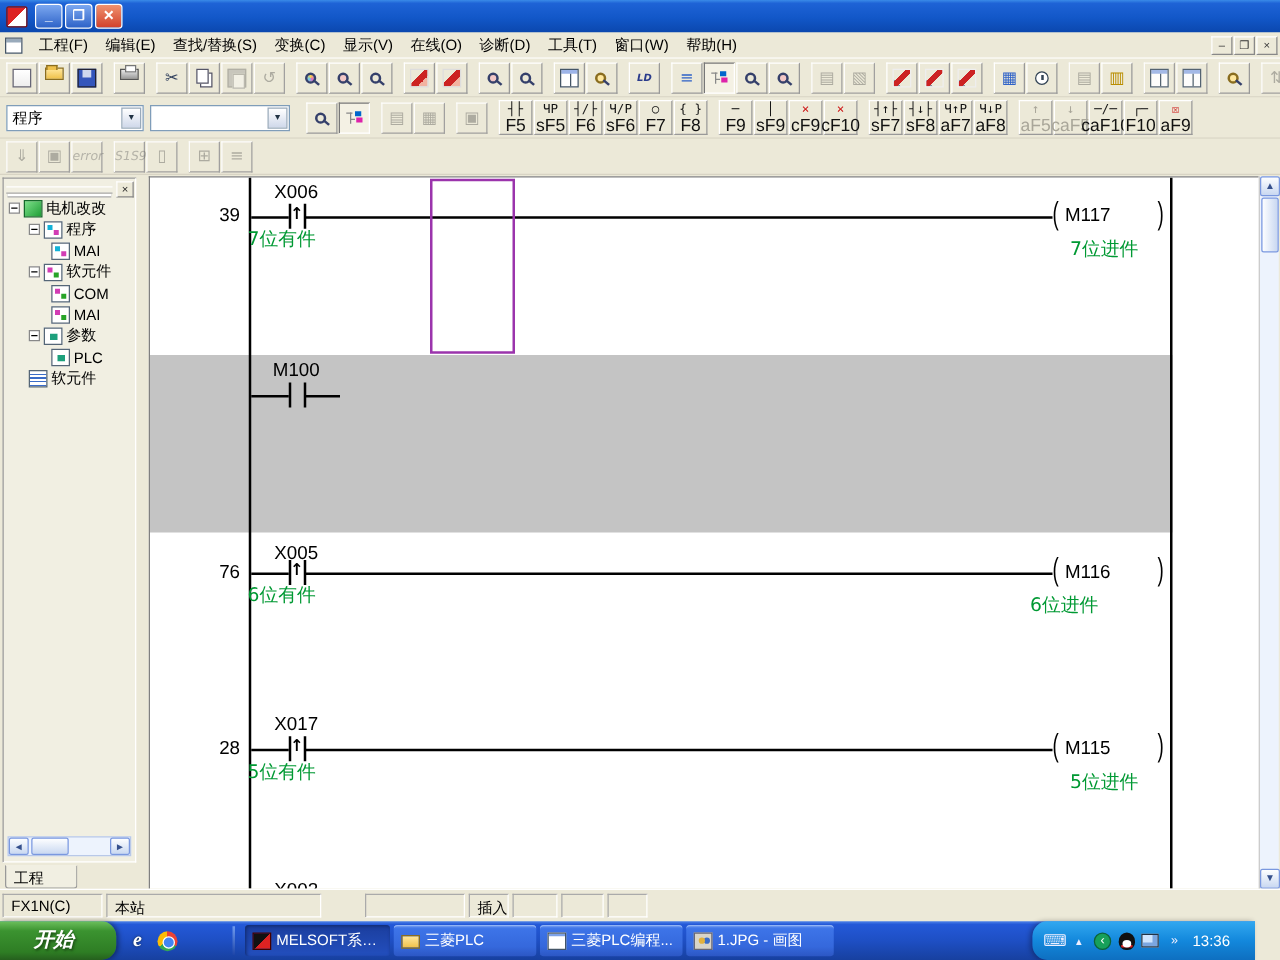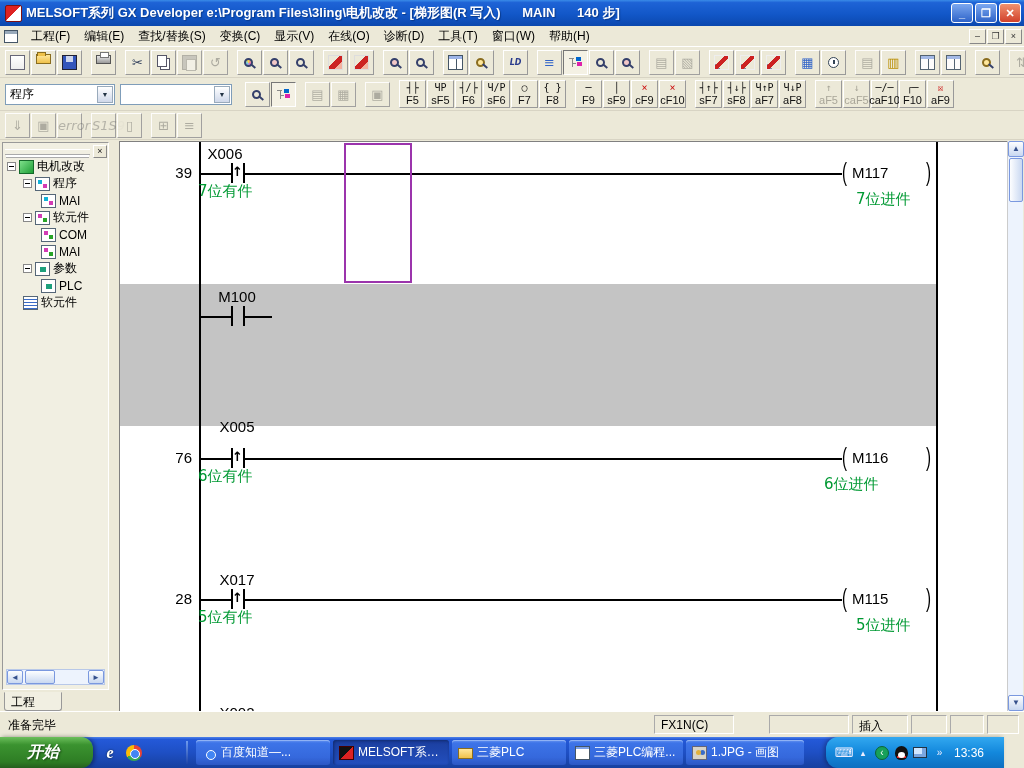--- a/index.html
+++ b/index.html
@@ -28,21 +28,21 @@
   .t1{top:47px;height:31px}
   .t2{top:78px;height:33px}
   .t3{top:111px;height:29px}
   .tb{width:25px;height:25px;flex:none;display:flex;align-items:center;justify-content:center;background:#ECE9D8;border:1px solid;border-color:#fff #999 #999 #fff;margin-right:1px;position:relative}
   .tb.pressed{border-color:#777 #fff #fff #777;background:#F4F1E4}
   .tb.dis{opacity:.9}
   .tb.dis .ic{opacity:.4;filter:grayscale(1)}
   .gap{margin-left:8px}
   .ic{font-size:13px;line-height:15px;color:#33425e;text-align:center;min-width:15px;min-height:15px;font-family:"DejaVu Sans",sans-serif}
   .ic.blue{color:#3063c8}
-  .ic.tiny{font-size:13px;line-height:15px;color:#555;letter-spacing:0}
+  .ic.tiny{font-size:10px;line-height:15px;color:#555;letter-spacing:0}
   
   .sh{width:15px;height:15px;position:relative;margin:auto}
   .ic-page{background:linear-gradient(#ffffff,#eee);border:1px solid #667}
   .ic-folder{height:10px;margin-top:3px;background:linear-gradient(#ffe79c,#efc14a);border:1px solid #8a6d1f}
   .ic-folder::before{content:"";position:absolute;left:0;top:-3px;width:7px;height:3px;background:#efc14a;border:1px solid #8a6d1f;border-bottom:none}
   .ic-disk{background:#3355bb;border:1px solid #223}.ic-disk::after{content:"";position:absolute;left:3px;top:0;width:7px;height:6px;background:#cdd6ee}
   .ic-print{height:9px;margin-top:4px;background:linear-gradient(#e8e8e8,#9a9a9a);border:1px solid #555}
   .ic-print::before{content:"";position:absolute;left:3px;top:-4px;width:7px;height:4px;background:#fff;border:1px solid #777}
   .ic-copy{width:10px;height:12px;background:#fff;border:1px solid #556;box-shadow:3px 3px 0 -1px #fff,3px 3px 0 0 #556;margin:0 4px 3px 1px}
   .ic-paste{background:#b9854c;border:1px solid #6b4a20}.ic-paste::after{content:"";position:absolute;left:3px;top:3px;width:8px;height:10px;background:#fff;border:1px solid #667}
@@ -64,21 +64,21 @@
      linear-gradient(#d2a 0 0) 8px 6px/5px 4px no-repeat,
      linear-gradient(#888 0 0) 3px 2px/1px 9px no-repeat}
   .ic-ld{font-size:8px;font-weight:bold;line-height:15px;color:#2b3c8c}
 
   
   .combo{height:21px;background:#fff;border:1px solid #7F9DB9;display:flex;align-items:center;margin-right:5px;flex:none}
   .combo .cval{flex:1;font-size:12px;padding:0 4px;overflow:hidden;white-space:nowrap}
   .combo .cbtn{width:16px;height:17px;margin:1px;background:linear-gradient(#fff,#cfd8ea);border:1px solid #9ab;flex:none;font-size:7px;line-height:16px;text-align:center;color:#234}
   .fk{width:27px;height:28px;flex:none;display:flex;flex-direction:column;align-items:center;background:#ECE9D8;border:1px solid;border-color:#fff #999 #999 #fff;margin-right:1px}
   .fk .s{height:14px;font-size:10px;line-height:14px;font-family:"DejaVu Sans Mono","DejaVu Sans",monospace;color:#111;white-space:nowrap}
-  .fk .k{height:11px;font-size:11px;line-height:10px;color:#111}
+  .fk .k{height:11px;font-size:14px;line-height:10px;color:#111}
   .fk.red .s{color:#c11}
   .fk.dis .s,.fk.dis .k{color:#a9a699}
 
   
   .workspace{position:absolute;left:0;top:140px;width:1024px;height:571px;background:#ECE9D8}
   .treepanel{position:absolute;left:2px;top:2px;width:107px;height:548px;background:#F1EFE2;border:1px solid;border-color:#999 #fff #fff #999}
   .tp-head{height:15px;display:flex;align-items:center;padding:2px 1px 0 2px}
   .grip{flex:1;height:6px;border-top:1px solid #fff;border-bottom:1px solid #aaa;margin-right:3px;box-shadow:0 3px 0 -1px #fff,0 4px 0 -1px #aaa}
   .tp-close{width:14px;height:13px;flex:none;border:1px solid;border-color:#fff #888 #888 #fff;background:#ECE9D8;font-size:9px;line-height:11px;text-align:center;color:#222}
   .trow{height:17px;display:flex;align-items:center;font-size:12px;white-space:nowrap;overflow:hidden}
@@ -119,21 +119,21 @@
   
   .vscroll{position:absolute;left:1007px;top:1px;width:16px;height:570px;background:#EDF3FD;border-left:1px solid #ccc;display:flex;flex-direction:column}
   .vs-btn{width:16px;height:16px;flex:none;background:linear-gradient(#fdfeff,#c9d8f1);border:1px solid #7A98DF;border-radius:2px;font-size:8px;line-height:14px;text-align:center;color:#35508c}
   .vthumb{width:14px;height:44px;margin:1px;background:linear-gradient(90deg,#fdfeff,#c9d8f1);border:1px solid #7A98DF;border-radius:2px}
   .vspring{flex:1}
 
   
   .statusbar{position:absolute;left:0;top:711px;width:1024px;height:26px;background:#ECE9D8;display:flex;align-items:center;font-size:12px;border-top:1px solid #fff;padding:2px}
   .scell{height:19px;border:1px solid;border-color:#aaa #fff #fff #aaa;margin-right:3px;padding:2px 6px;white-space:nowrap;overflow:hidden}
   .s-ready{flex:1;border:none}
-  .s-plc{width:80px}.s-host{width:172px}.s-blank1{width:80px;margin-left:32px}.s-ins{width:56px}
+  .s-plc{width:80px}.s-host{width:172px}.s-blank1{width:80px;margin-left:32px}.s-ins{width:32px}
   .s-m1{width:36px}.s-m2{width:34px}.s-m3{width:32px}
 
   
   .taskbar{position:absolute;left:0;top:737px;width:1004px;height:31px;
     background:linear-gradient(180deg,#4F83E8 0%,#2459D8 8%,#1E4FC4 50%,#17409F 100%)}
   .startbtn{position:absolute;left:0;top:0;width:93px;height:31px;border-radius:0 12px 12px 0;
     background:linear-gradient(180deg,#6CBF5C 0%,#3B9330 25%,#2E7D24 80%,#255F1D 100%);
     display:flex;align-items:center;color:#fff;font-size:16px;font-weight:bold;font-style:italic;padding-left:8px;text-shadow:1px 1px 2px #1a4a14;box-shadow:2px 0 4px rgba(0,0,0,.4)}
   .flag{width:14px;height:14px;flex:none;margin-right:5px;transform:skewY(-6deg);
     background:linear-gradient(#e33e2b 0 0) 0 0/6px 6px no-repeat,linear-gradient(#7db72f 0 0) 8px 0/6px 6px no-repeat,
@@ -169,21 +169,20 @@
   .sig{font-size:10px;letter-spacing:-1px}
   .time{margin-left:4px;font-size:12px}
 </style>
 </head>
 <body>
 
 <div class="screen">
 
   <div class="titlebar">
     <span class="appicon"></span>
-    <span class="titletext">MELSOFT系列 GX Developer e:\Program Files\3ling\电机改改 - [梯形图(R 写入)      MAIN      140 步]</span>
     <span class="winbtn">_</span>
     <span class="winbtn">❐</span>
     <span class="winbtn close">✕</span>
   </div>
 
   <div class="menubar">
     <span class="childicon"></span>
     <span class="menu">工程(F)</span>
     <span class="menu">编辑(E)</span>
     <span class="menu">查找/替换(S)</span>
@@ -493,40 +492,40 @@
     <div class="projtab">工程</div>
 
     <div class="ladder">
       <div class="greyband"></div>
       <div class="bus busL"></div>
       <div class="bus busR"></div>
 
       <div class="step" style="top:22px">39</div>
       <div class="hline" style="left:81px;top:31px;width:30px"></div>
       <div class="hline" style="left:124px;top:31px;width:598px"></div>
-      <div class="dev" style="left:70px;top:3px">X006</div>
+      <div class="dev" style="left:82px;top:3px">X006</div>
       <div class="cbar" style="left:111px;top:21px"></div>
       <div class="cbar" style="left:123px;top:21px"></div>
       <div class="parrow" style="left:110px;top:22px">↑</div>
       <div class="glabel" style="left:78px;top:40px">7位有件</div>
       <span class="coil-open" style="left:722px;top:21px">(</span>
       <span class="coil-dev" style="left:732px;top:22px">M117</span>
       <span class="coil-close" style="left:806px;top:21px">)</span>
       <div class="glabel" style="left:736px;top:48px">7位进件</div>
 
       <div class="dev" style="left:82px;top:146px">M100</div>
       <div class="hline" style="left:81px;top:174px;width:30px"></div>
       <div class="hline" style="left:124px;top:174px;width:28px"></div>
       <div class="cbar" style="left:111px;top:164px"></div>
       <div class="cbar" style="left:123px;top:164px"></div>
 
       <div class="step" style="top:307px">76</div>
       <div class="hline" style="left:81px;top:316px;width:30px"></div>
       <div class="hline" style="left:124px;top:316px;width:598px"></div>
-      <div class="dev" style="left:82px;top:276px">X005</div>
+      <div class="dev" style="left:82px;top:292px">X005</div>
       <div class="cbar" style="left:111px;top:306px"></div>
       <div class="cbar" style="left:123px;top:306px"></div>
       <div class="parrow" style="left:110px;top:307px">↑</div>
       <div class="glabel" style="left:78px;top:325px">6位有件</div>
       <span class="coil-open" style="left:722px;top:306px">(</span>
       <span class="coil-dev" style="left:732px;top:307px">M116</span>
       <span class="coil-close" style="left:806px;top:306px">)</span>
       <div class="glabel" style="left:704px;top:333px">6位进件</div>
 
       <div class="step" style="top:448px">28</div>
@@ -549,22 +548,22 @@
 
     <div class="vscroll">
       <span class="vs-btn">▲</span>
       <span class="vthumb"></span>
       <span class="vspring"></span>
       <span class="vs-btn">▼</span>
     </div>
   </div>
 
   <div class="statusbar">
-    <span class="scell s-ready">准备完毕</span>
     <span class="scell s-plc">FX1N(C)</span>
+    <span class="scell s-host">本站</span>
     <span class="scell s-blank1"></span>
     <span class="scell s-ins">插入</span>
     <span class="scell s-m1"></span>
     <span class="scell s-m2"></span>
     <span class="scell s-m3"></span>
   </div>
 
   <div class="taskbar">
     <div class="startbtn">
       <span class="flag"></span>
@@ -573,24 +572,20 @@
     <div class="qlaunch">
       <span class="ql">
           <span class="ie">e</span>
         </span>
       <span class="ql">
           <span class="chrome"></span>
         </span>
     </div>
     <div class="tdiv"></div>
     <div class="tasks">
-      <div class="task" style="width:134px">
-        <span class="tki"><span class="chrome" style="width:13px;height:13px"></span></span>
-        <span class="tlab">百度知道—...</span>
-      </div>
       <div class="task active" style="width:116px">
         <span class="tki tki-melsoft"></span>
         <span class="tlab">MELSOFT系列...</span>
       </div>
       <div class="task" style="width:114px">
         <span class="tki tki-folder"></span>
         <span class="tlab">三菱PLC</span>
       </div>
       <div class="task" style="width:114px">
         <span class="tki tki-doc"></span>

